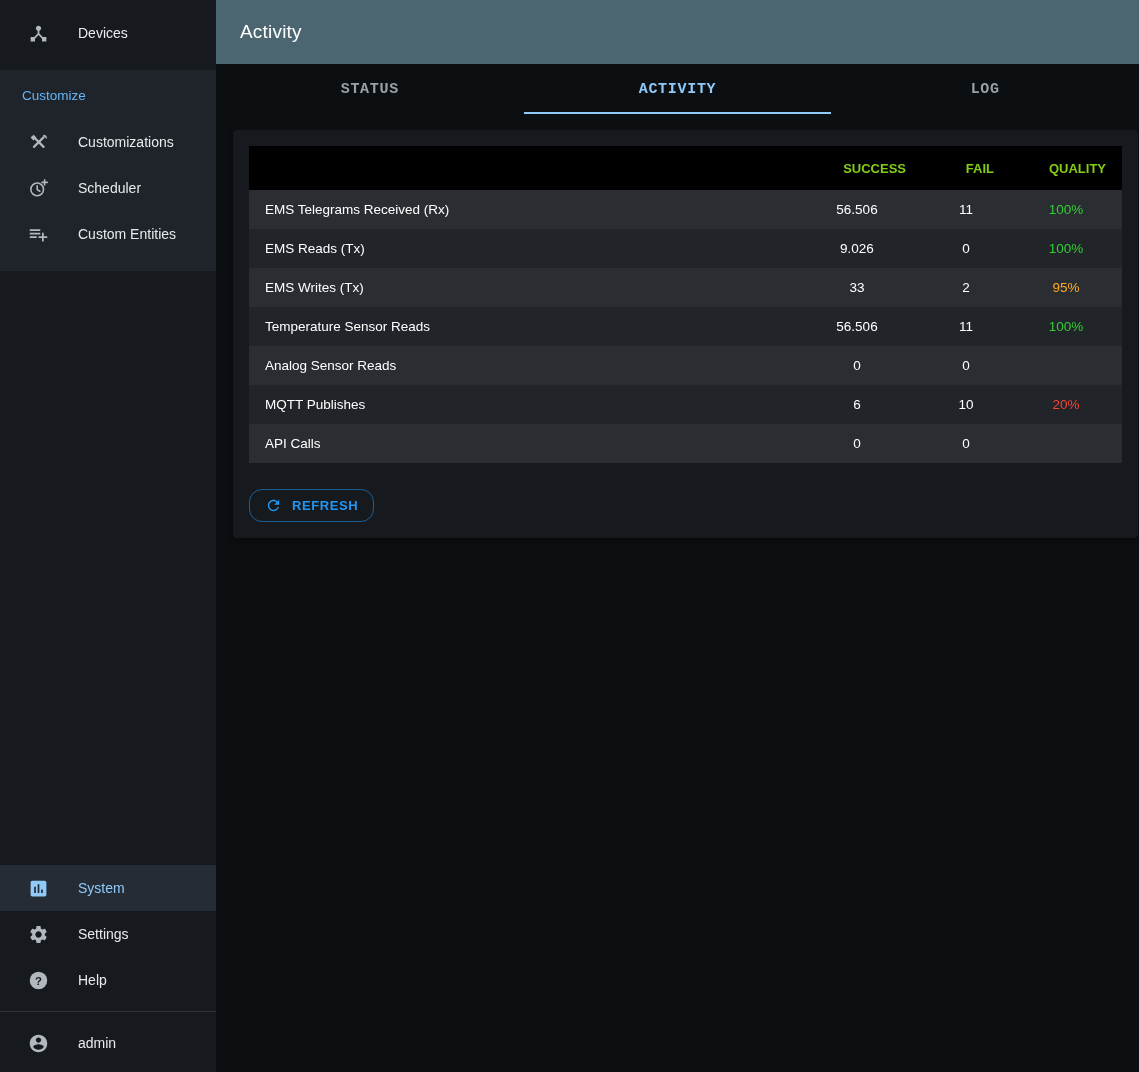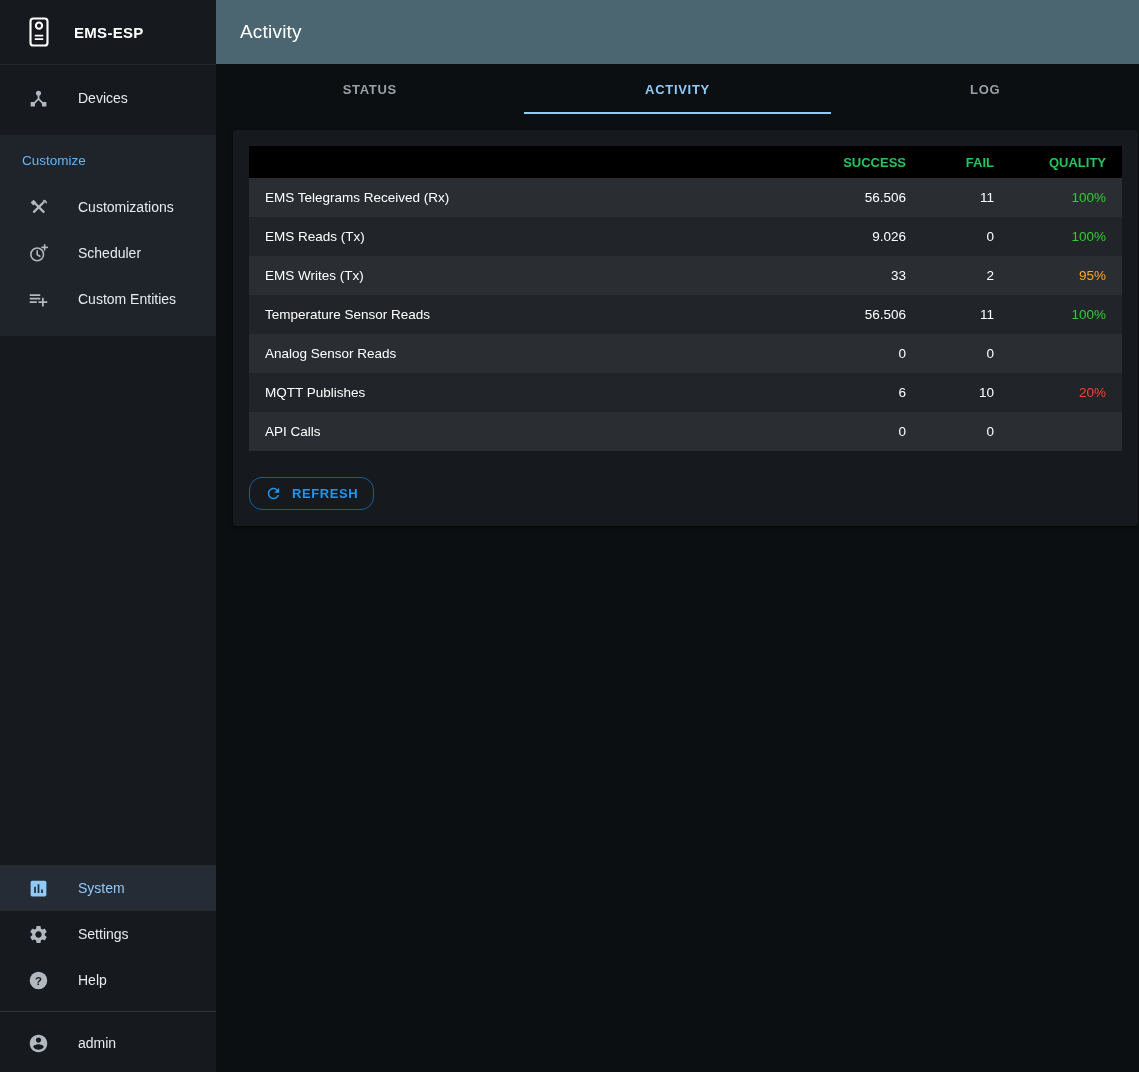--- a/index.html
+++ b/index.html
@@ -29,62 +29,52 @@
   .user-area{padding-bottom:6px}
 
   
   .topbar{position:fixed;left:216px;top:0;right:0;height:64px;background:#4b6671;
     display:flex;align-items:center;padding-left:24px;z-index:5}
   .topbar h1{font-size:19px;font-weight:400;color:#fff;letter-spacing:.2px}
 
   
   .main{margin-left:216px;padding-top:64px}
   .tabs{display:flex;height:50px}
-  .tab{flex:1;background:none;border:none;color:#9aa0a6;font-size:13px;font-weight:600;
-    letter-spacing:.7px;text-transform:uppercase;cursor:pointer;font-family:Liberation Sans, sans-serif;
+  .tab{flex:1;background:none;border:none;color:#9aa0a6;font-size:15px;font-weight:600;
+    letter-spacing:.7px;text-transform:uppercase;cursor:pointer;font-family:Liberation Mono, monospace;
     position:relative}
   .tab.active{color:#90caf9}
   .tab.active::after{content:"";position:absolute;left:0;right:0;bottom:0;height:2px;
     background:#90caf9}
 
   .card{margin:16px 1px 16px 17px;background:#16191d;border-radius:4px;padding:16px;
     box-shadow:0 2px 4px rgba(0,0,0,.5)}
   table{width:100%;border-collapse:collapse}
-  thead th{background:#000;color:#22c55e;font-size:13px;font-weight:700;height:32px;
+  thead th{background:#000;color:#84cc16;font-size:13px;font-weight:700;height:44px;
     text-align:right;padding:0 16px;white-space:nowrap}
   thead th:first-child{text-align:left}
   col.c-success{width:130px}col.c-fail{width:88px}col.c-quality{width:112px}
-  tbody td{height:39px;font-size:13.5px;padding:0 16px;text-align:right;color:#fff;
+  tbody td{height:39px;font-size:13.5px;padding:0 16px;text-align:center;color:#fff;
     white-space:nowrap}
   tbody td:first-child{text-align:left}
   tbody tr:nth-child(odd){background:#2a2e33}
   tbody tr:nth-child(even){background:#212529}
   .q-green{color:#32cd32}.q-orange{color:#ffa726}.q-red{color:#f44336}
 
   .refresh-btn{margin-top:26px;display:inline-flex;align-items:center;gap:10px;
     padding:7px 15px;background:none;border:1px solid rgba(33,150,243,.55);
     border-radius:13px;color:#2196f3;font-size:13px;font-weight:600;letter-spacing:.6px;
     cursor:pointer;font-family:inherit}
   .refresh-btn svg{width:17px;height:17px;fill:#2196f3}
 </style>
 </head>
 <body>
 
 <aside class="sidebar">
 
-  <div class="sidebar-header">
-    <span class="logo">
-      <svg viewBox="0 0 24 24" fill="none" stroke="#ffffff" stroke-width="1.5">
-        <rect x="6" y="2.5" width="12" height="19" rx="2"></rect>
-        <circle cx="12" cy="7.5" r="2.2"></circle>
-        <path d="M9 14.5h6M9 17h6" stroke-width="1.2"></path>
-      </svg>
-    </span>
-    <span class="app-title">EMS-ESP</span>
-  </div>
 
   <nav class="nav-top">
     <div class="nav-item">
       <span class="icon">
         <svg viewBox="0 0 24 24" fill="currentColor">
           <path d="M17 16l-4-4V8.82C14.16 8.4 15 7.3 15 6c0-1.66-1.34-3-3-3S9 4.34 9 6c0 1.3.84 2.4 2 2.82V12l-4 4H3v5h5v-3.05l4-4.2 4 4.2V21h5v-5h-4z"></path>
         </svg>
       </span>
       <span class="label">Devices</span>
     </div>

